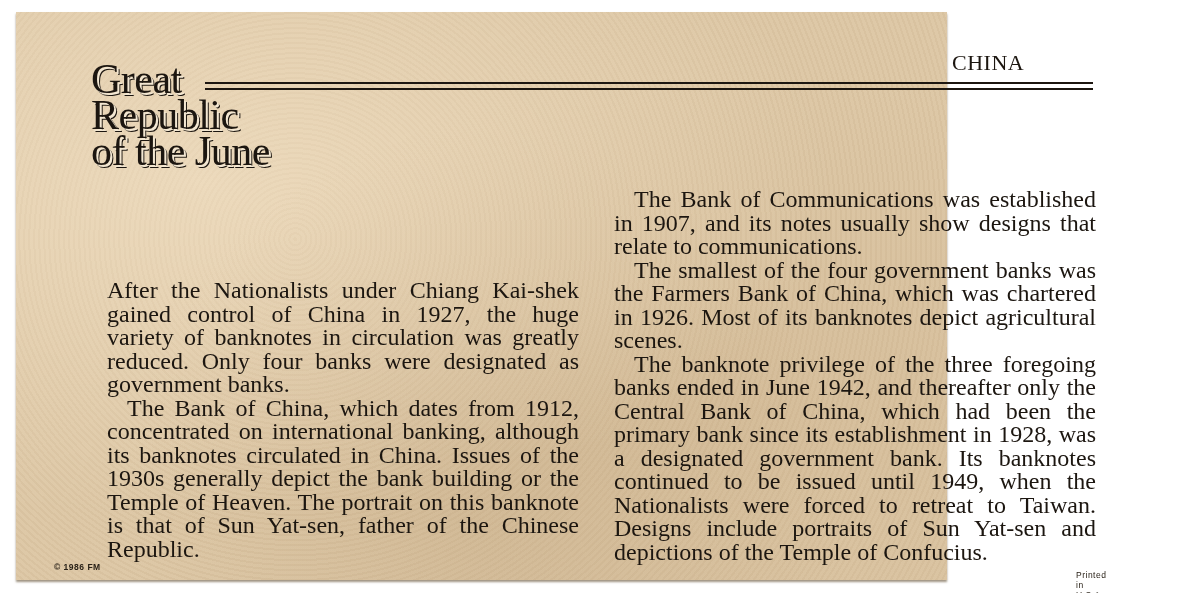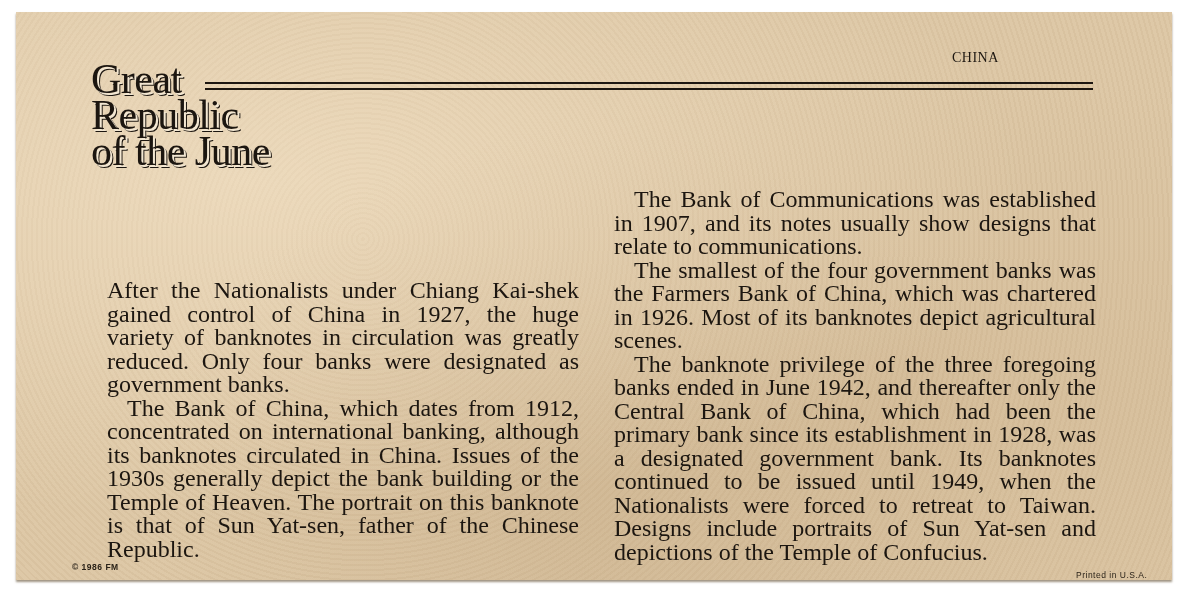--- a/index.html
+++ b/index.html
@@ -1,54 +1,54 @@
 <!DOCTYPE html>
 <html><head>
 <meta charset="utf-8">
 <style>
   html, body { margin: 0; padding: 0; }
   body {
     width: 1200px; height: 593px; background: #ffffff; position: relative; overflow: hidden;
   }
   .paper {
-    position: absolute; left: 16px; top: 12px; width: 1156px; height: 568px;
+    position: absolute; left: 16px; top: 12px; width: 931px; height: 568px;
     background:
       radial-gradient(ellipse at 20% 30%, rgba(255,240,215,0.45), transparent 60%),
       radial-gradient(ellipse at 80% 70%, rgba(190,160,120,0.25), transparent 60%),
       radial-gradient(ellipse at 50% 90%, rgba(170,140,100,0.18), transparent 55%),
       repeating-radial-gradient(circle at 30% 40%, rgba(150,120,85,0.05) 0 2px, rgba(255,245,225,0.05) 2px 5px),
       #dcc6a4;
     box-shadow: 0 2px 2px rgba(80,60,30,0.55);
   }
   .serif { font-family: "Liberation Serif", "DejaVu Serif", serif; color: #1c1610; }
   .title {
     position: absolute; left: 75px; top: 49px;
     font-size: 42px; line-height: 36px; letter-spacing: -0.5px;
     text-shadow: 2px 2px 0 #f3e7d2, 3px 3px 0 #1c1610;
   }
   .title div { white-space: nowrap; }
   .rule {
     position: absolute; left: 189px; top: 70px; width: 888px; height: 8px;
     border-top: 2px solid #1c1610; border-bottom: 2px solid #1c1610; box-sizing: border-box;
   }
   .country {
-    position: absolute; left: 936px; top: 38px; font-size: 14px; letter-spacing: 0.5px;
+    position: absolute; left: 936px; top: 38px; font-size: 22px; letter-spacing: 0.5px;
   }
   .col {
     position: absolute; font-size: 24px; line-height: 23.5px; text-align: justify;
   }
   .col p { margin: 0; text-indent: 20px; }
   .col p.first { text-indent: 0; }
   .col-left { left: 91px; top: 267px; width: 472px; }
   .col-right { left: 598px; top: 176px; width: 482px; }
   .footer {
     position: absolute; font-family: "Liberation Sans", "DejaVu Sans", sans-serif;
     font-size: 8.5px; font-weight: bold; color: #2a2218; letter-spacing: 0.5px;
   }
-  .footer-left { left: 56px; top: 550px; }
+  .footer-left { left: 38px; top: 550px; }
   .footer-right { left: 1060px; top: 558px; font-weight: normal; }
 </style>
 </head>
 <body>
 
 <div class="paper">
   <div class="title serif">
     <div>Great</div>
     <div>Republic</div>
     <div>of the June</div>

